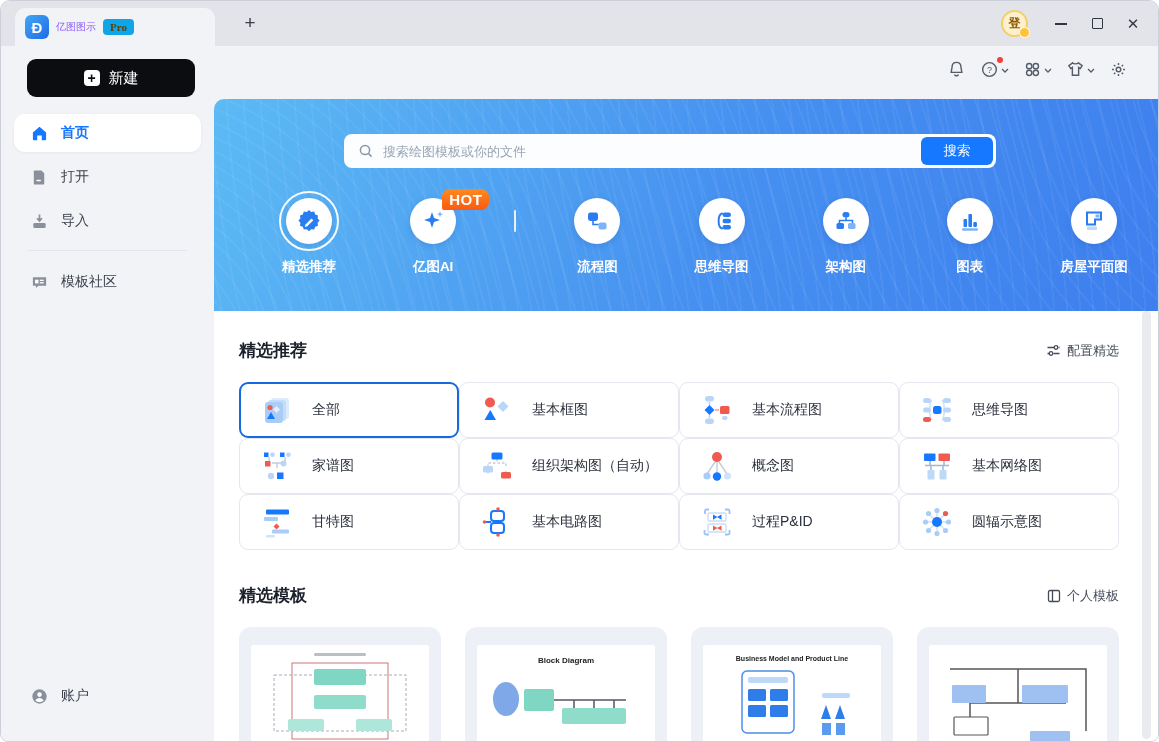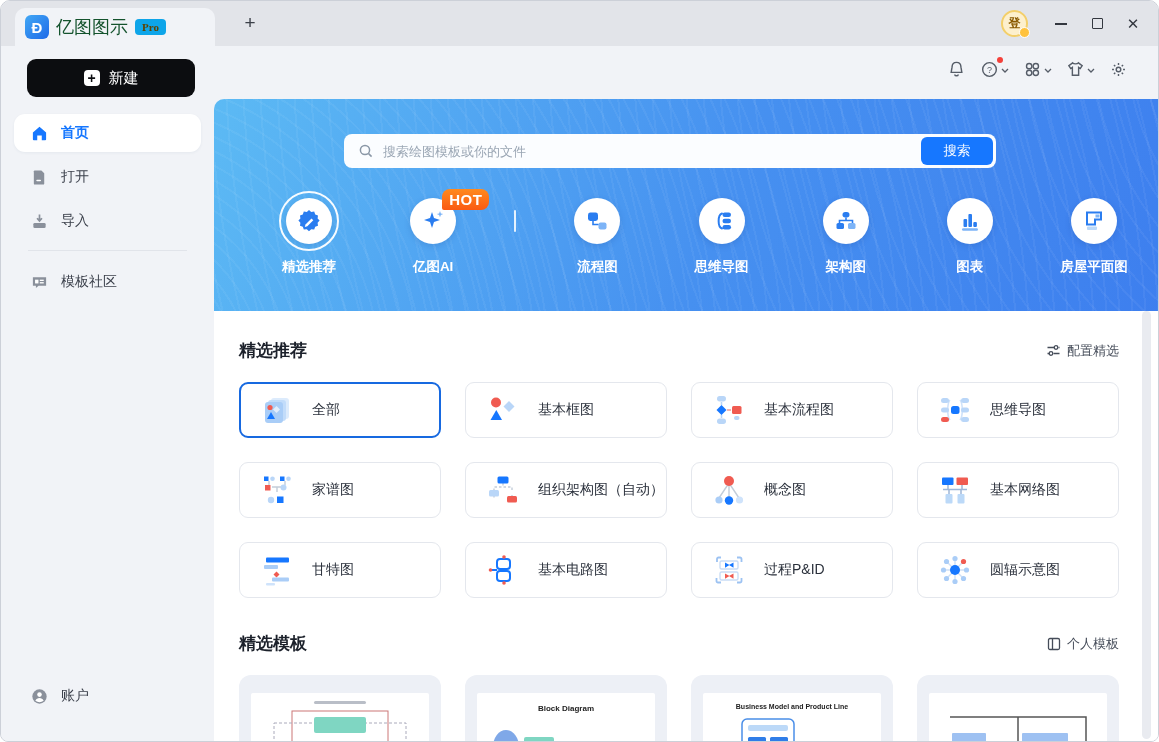--- a/index.html
+++ b/index.html
@@ -13,21 +13,21 @@
   .tab {
     position:absolute; left:14px; top:7px; width:200px; height:38px;
     background:#f1f3f7; border-radius:10px 10px 0 0; display:flex; align-items:center;
     padding:0 10px; gap:7px;
   }
   .applogo {
     width:24px; height:24px; border-radius:6px; flex:0 0 auto;
     background:linear-gradient(135deg,#41a8f5,#1f6ae8);
     color:#fff; font-weight:bold; font-size:15px; display:flex; align-items:center; justify-content:center;
   }
-  .tab-title { font-size:18px; color:#14532d; }
+  .tab-title { font-size:10px; color:#8b5cf6; }
   .pro-badge { background:#0ea5e9; color:#5f4200; font-size:11px; font-weight:bold; border-radius:4px; padding:2px 7px;font-family:Liberation Serif, serif; }
   .newtab { position:absolute; left:236px; top:9px; width:26px; height:26px; font-size:19px; color:#3c4049; display:flex; align-items:center; justify-content:center; cursor:pointer; }
   .win-cluster { position:absolute; right:10px; top:0; height:45px; display:flex; align-items:center; gap:6px; }
   .avatar { position:relative; width:27px; height:27px; border-radius:50%; background:#fdf0cd; border:2px solid #f3cf6a; color:#8a5a00; font-size:12px; font-weight:bold; display:flex; align-items:center; justify-content:center; margin-right:12px; cursor:pointer; }
   .avatar .vip { position:absolute; right:-4px; bottom:-3px; width:11px; height:11px; border-radius:50%; background:#ffc23d; border:1px solid #fff; }
   .winbtn { width:30px; height:32px; display:flex; align-items:center; justify-content:center; color:#33373f; cursor:pointer; }
   .winbtn .bar { width:12px; height:2px; background:#33373f; }
   .winbtn .box { width:11px; height:11px; border:1.6px solid #33373f; border-radius:1px; }
   .winbtn.close { font-size:15px; }
   
@@ -65,21 +65,21 @@
   .cat { position:relative; width:86px; display:flex; flex-direction:column; align-items:center; cursor:pointer; }
   .catcircle { position:relative; width:46px; height:46px; border-radius:50%; background:#ffffff; display:flex; align-items:center; justify-content:center; box-shadow:0 2px 6px rgba(20,60,140,.18); }
   .cat.sel .catcircle::after { content:""; position:absolute; inset:-7px; border:2px solid rgba(255,255,255,.95); border-radius:50%; }
   .catlabel { margin-top:14px; font-size:13.5px; font-weight:bold; color:#ffffff; white-space:nowrap; }
   .hotbadge { position:absolute; top:-9px; left:52px; background:linear-gradient(180deg,#ff8a1e,#fa5a12); color:#fff; font-size:15px; font-weight:bold; padding:2px 7px; border-radius:8px 8px 8px 2px; letter-spacing:.5px; }
   .catdivider { width:2px; height:22px; background:rgba(255,255,255,.85); border-radius:1px; margin-top:12px; align-self:flex-start; }
   .content { position:absolute; left:0; top:212px; right:14px; bottom:0; padding:0 25px; }
   .secthead { display:flex; align-items:center; justify-content:space-between; margin-top:28px; }
   .secttitle { font-size:17px; font-weight:bold; color:#1b202a; }
   .sectaction { display:flex; align-items:center; gap:6px; font-size:13px; color:#454c59; cursor:pointer; }
-  .cardgrid { margin-top:20px; display:grid; grid-template-columns:repeat(4,1fr); gap:24px; }
+  .cardgrid { margin-top:20px; display:grid; grid-template-columns:repeat(4,1fr); }
   .card { height:56px; background:#fff; border:1px solid #e4e7ed; border-radius:9px; display:flex; align-items:center; padding-left:20px; gap:18px; cursor:pointer; }
   .card.sel { border:2px solid #1769e0; padding-left:19px; }
   .cardlabel { font-size:14px; color:#2b313c; }
   .thumbgrid { margin-top:20px; display:grid; grid-template-columns:repeat(4,1fr); gap:24px; }
   .thumb { height:150px; background:#edf0f6; border-radius:12px; padding:18px 12px 0; cursor:pointer; }
   .thumbinner { background:#ffffff; height:100%; border-radius:2px 2px 0 0; display:flex; align-items:flex-start; justify-content:center; overflow:hidden; }
 </style>
 </head>
 <body>
 

